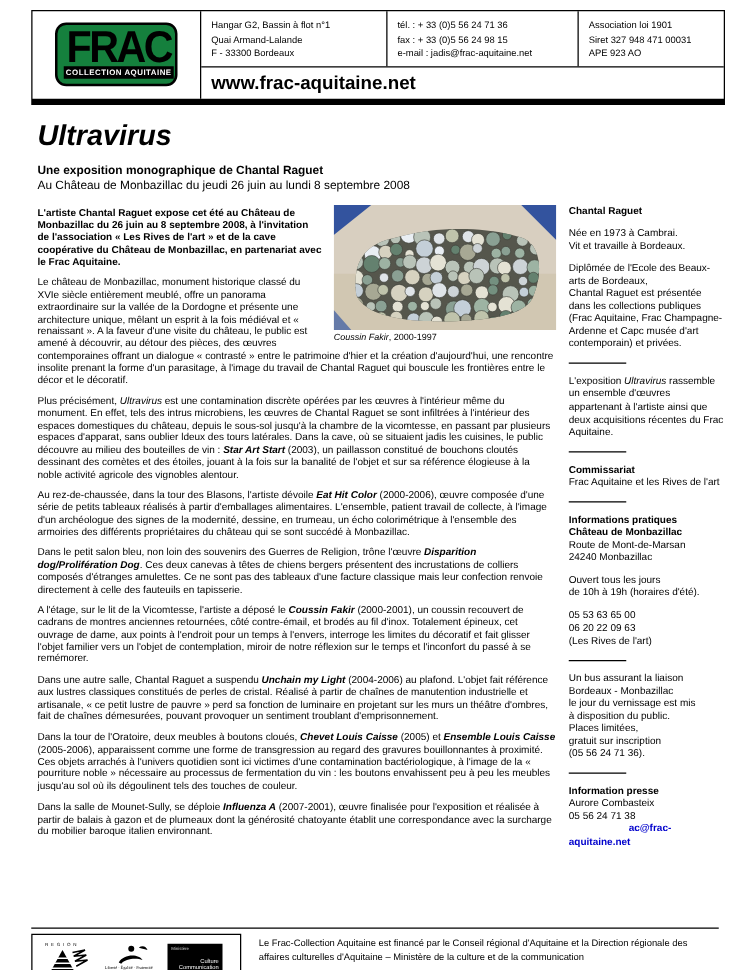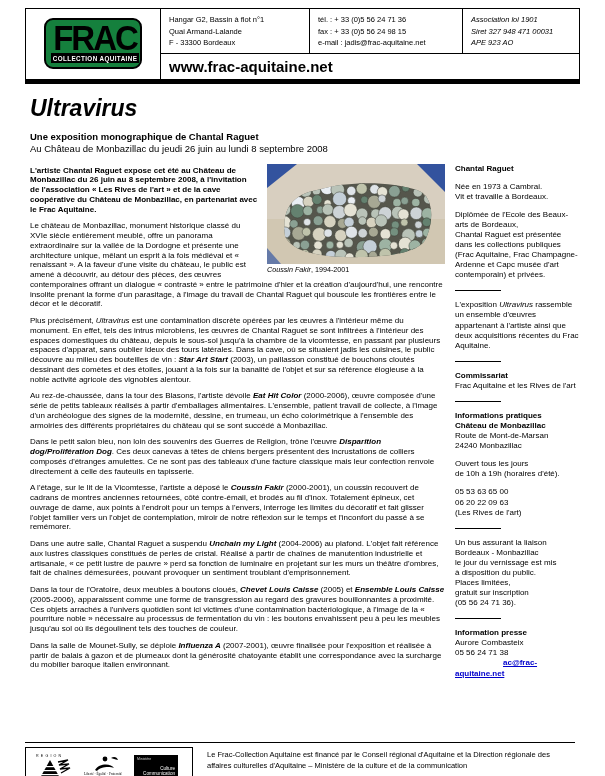--- a/index.html
+++ b/index.html
@@ -18,21 +18,21 @@
     display:flex; align-items:center; justify-content:center; padding:5px 4px;
   }
   .frac-logo { border:2px solid #000; border-radius:9px; padding:3px 1px 4px 5px; text-align:center; background:#15803d; }
   .frac-word { font-size:33px; font-weight:bold; letter-spacing:-2px; line-height:0.88; transform:scaleY(1.08); }
   .frac-sub { background:#000; color:#fff; font-size:6.3px; font-weight:bold; letter-spacing:0.4px; padding:1.5px 2px; margin-top:1px; white-space:nowrap; }
   .header-right { flex:1; display:flex; flex-direction:column; }
   .header-row1 { display:flex; border-bottom:1px solid #000; }
   .hcell { padding:5px 8px 4px 8px; font-size:7.5px; line-height:1.55; }
   .hcell-address { width:148px; }
   .hcell-contact { width:153px; border-left:1px solid #000; }
-  .hcell-legal { flex:1; border-left:1px solid #000;font-style:italic; }
+  .hcell-legal { flex:1; border-left:1px solid #000; }
   .header-row2 { padding:4px 8px 4px 8px; font-size:15px; font-weight:bold; }
   .thick-bar { height:4px; background:#000; }
 
   
   .body-wrap { margin:0 20px 0 30px; }
   .page-title { margin:11px 0 0 0; font-size:23px; font-weight:bold; font-style:italic; }
   .subtitle { margin-top:9px; font-size:9.5px; font-weight:bold; line-height:1.25; }
   .date-line { font-size:9.5px; line-height:1.25; }
 
   
@@ -40,21 +40,21 @@
   .left-col { width:415px; font-size:8px; line-height:1.22; }
   .right-col { width:125px; margin-left:10px; font-size:8px; line-height:1.26; }
 
   .para { margin:2px 0 7px 0; }
   .photo-fig { float:right; width:178px; margin:0 0 3px 9px; }
   .photo-fig svg { display:block; width:178px; height:100px; }
   .photo-caption { font-size:7.2px; margin-top:2px; }
 
   .side-block { margin:0 0 8px 0; }
   .divider { width:46px; border-top:1px solid #000; margin:10px 0 9px 0; }
-  .link { color:#0000cc; text-decoration:underline; font-weight:bold; cursor:pointer;padding-left:48px; }
+  .link { color:#0000cc; font-weight:bold; cursor:pointer;padding-left:48px; }
 
   
   .footer { position:absolute; left:25px; top:742px; width:550px; border-top:1px solid #000; padding-top:4px; display:flex; }
   .logos-box { border:1px solid #000; width:168px; height:40px; display:flex; align-items:center; gap:9px; padding:3px 8px; }
   .footer-text { flex:1; font-size:7.5px; line-height:1.5; padding-left:14px; padding-top:2px; }
   .logo-mini { display:block; }
   .culture-box { width:44px; height:24px; background:#000; color:#fff; position:relative; }
   .culture-box .c-top { position:absolute; top:2px; left:3px; font-size:3.5px; color:#cfcfcf; }
   .culture-box .c-main { position:absolute; bottom:2px; right:3px; font-size:4.6px; text-align:right; line-height:1.25; white-space:pre-line; }
 </style>
@@ -207,21 +207,21 @@
                 <circle cx="82.5" cy="93.4" r="4.5" fill="#e4e2d4" stroke="#3f4039" stroke-width="0.5"></circle>
                 <circle cx="94.6" cy="91.8" r="6.5" fill="#bfc3ab" stroke="#3f4039" stroke-width="0.5"></circle>
                 <circle cx="106.0" cy="91.6" r="4.4" fill="#a7a894" stroke="#3f4039" stroke-width="0.5"></circle>
                 <circle cx="118.2" cy="90.5" r="6.1" fill="#bfc3ab" stroke="#3f4039" stroke-width="0.5"></circle>
                 <circle cx="127.7" cy="93.3" r="3.8" fill="#74907f" stroke="#3f4039" stroke-width="0.5"></circle>
                 <circle cx="137.7" cy="89.5" r="5.1" fill="#64816f" stroke="#3f4039" stroke-width="0.5"></circle>
                 <circle cx="148.9" cy="89.6" r="5.3" fill="#b9c3b8" stroke="#3f4039" stroke-width="0.5"></circle>
                 <circle cx="161.3" cy="89.6" r="6.3" fill="#b9c3b8" stroke="#3f4039" stroke-width="0.5"></circle>
               </g>
           </svg>
-          <figcaption class="photo-caption"><span style="font-style: italic;">Coussin Fakir</span><span>, 1994-2001</span></figcaption>
+          <figcaption class="photo-caption"><span style="font-style: italic;">Coussin Fakir</span><span>, 2000-1997</span></figcaption>
         </figure>
         <div id="paragraphs">
             <p class="para"><span style="font-weight: bold;">L'artiste Chantal Raguet expose cet été au Château de Monbazillac du 26 juin au 8 septembre 2008, à l'invitation de l'association « Les Rives de l'art » et de la cave coopérative du Château de Monbazillac, en partenariat avec le Frac Aquitaine.</span></p>
             <p class="para"><span>Le château de Monbazillac, monument historique classé du XVIe siècle entièrement meublé, offre un panorama extraordinaire sur la vallée de la Dordogne et présente une architecture unique, mêlant un esprit à la fois médiéval et « renaissant ». A la faveur d'une visite du château, le public est amené à découvrir, au détour des pièces, des œuvres contemporaines offrant un dialogue « contrasté » entre le patrimoine d'hier et la création d'aujourd'hui, une rencontre insolite prenant la forme d'un parasitage, à l'image du travail de Chantal Raguet qui bouscule les frontières entre le décor et le décoratif.</span></p>
             <p class="para"><span>Plus précisément, </span><span style="font-style: italic;">Ultravirus</span><span> est une contamination discrète opérées par les œuvres à l'intérieur même du monument. En effet, tels des intrus microbiens, les œuvres de Chantal Raguet se sont infiltrées à l'intérieur des espaces domestiques du château, depuis le sous-sol jusqu'à la chambre de la vicomtesse, en passant par plusieurs espaces d'apparat, sans oublier ldeux des tours latérales. Dans la cave, où se situaient jadis les cuisines, le public découvre au milieu des bouteilles de vin : </span><span style="font-weight: bold; font-style: italic;">Star Art Start</span><span> (2003), un paillasson constitué de bouchons cloutés dessinant des comètes et des étoiles, jouant à la fois sur la banalité de l'objet et sur sa référence élogieuse à la noble activité agricole des vignobles alentour.</span></p>
             <p class="para"><span>Au rez-de-chaussée, dans la tour des Blasons, l'artiste dévoile </span><span style="font-weight: bold; font-style: italic;">Eat Hit Color</span><span> (2000-2006), œuvre composée d'une série de petits tableaux réalisés à partir d'emballages alimentaires. L'ensemble, patient travail de collecte, à l'image d'un archéologue des signes de la modernité, dessine, en trumeau, un écho colorimétrique à l'ensemble des armoiries des différents propriétaires du château qui se sont succédé à Monbazillac.</span></p>
             <p class="para"><span>Dans le petit salon bleu, non loin des souvenirs des Guerres de Religion, trône l'œuvre </span><span style="font-weight: bold; font-style: italic;">Disparition dog/Prolifération Dog</span><span>. Ces deux canevas à têtes de chiens bergers présentent des incrustations de colliers composés d'étranges amulettes. Ce ne sont pas des tableaux d'une facture classique mais leur confection renvoie directement à celle des fauteuils en tapisserie.</span></p>
             <p class="para"><span>A l'étage, sur le lit de la Vicomtesse, l'artiste a déposé le </span><span style="font-weight: bold; font-style: italic;">Coussin Fakir</span><span> (2000-2001), un coussin recouvert de cadrans de montres anciennes retournées, côté contre-émail, et brodés au fil d'inox. Totalement épineux, cet ouvrage de dame, aux points à l'endroit pour un temps à l'envers, interroge les limites du décoratif et fait glisser l'objet familier vers un l'objet de contemplation, miroir de notre réflexion sur le temps et l'inconfort du passé à se remémorer.</span></p>
             <p class="para"><span>Dans une autre salle, Chantal Raguet a suspendu </span><span style="font-weight: bold; font-style: italic;">Unchain my Light</span><span> (2004-2006) au plafond. L'objet fait référence aux lustres classiques constitués de perles de cristal. Réalisé à partir de chaînes de manutention industrielle et artisanale, « ce petit lustre de pauvre » perd sa fonction de luminaire en projetant sur les murs un théâtre d'ombres, fait de chaînes démesurées, pouvant provoquer un sentiment troublant d'emprisonnement.</span></p>
             <p class="para"><span>Dans la tour de l'Oratoire, deux meubles à boutons cloués, </span><span style="font-weight: bold; font-style: italic;">Chevet Louis Caisse</span><span> (2005) et </span><span style="font-weight: bold; font-style: italic;">Ensemble Louis Caisse</span><span> (2005-2006), apparaissent comme une forme de transgression au regard des gravures bouillonnantes à proximité. Ces objets arrachés à l'univers quotidien sont ici victimes d'une contamination bactériologique, à l'image de la « pourriture noble » nécessaire au processus de fermentation du vin : les boutons envahissent peu à peu les meubles jusqu'au sol où ils dégoulinent tels des touches de couleur.</span></p>

